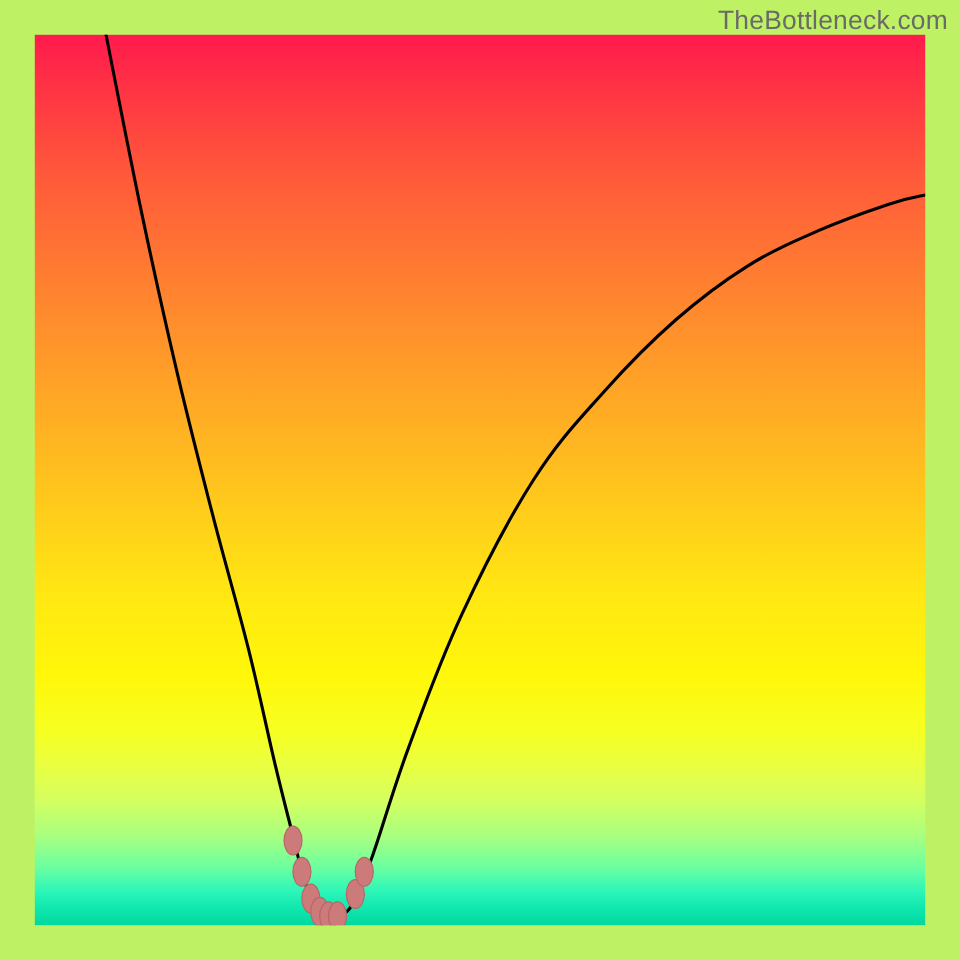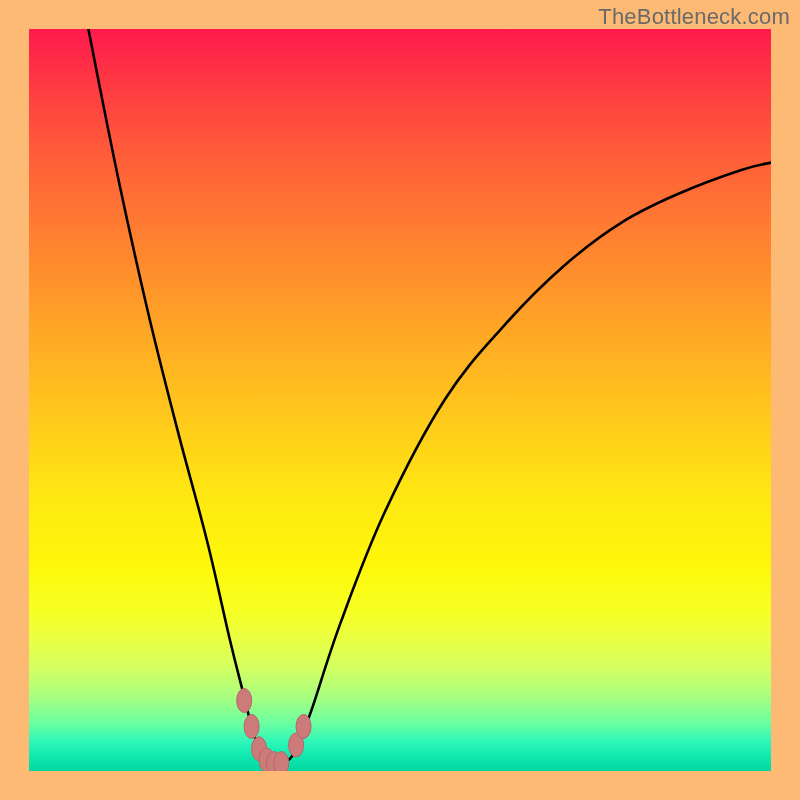--- a/index.html
+++ b/index.html
@@ -10,21 +10,21 @@
     background: #000;
     overflow: hidden;
     font-family: Arial, Helvetica, sans-serif;
   }
   .frame {
     position: absolute;
     left: 0;
     top: 0;
     width: 800px;
     height: 800px;
-    background: #fdba74;
+    background: #bef264;
   }
   .plot-area {
     position: absolute;
     left: 29px;
     top: 29px;
     width: 742px;
     height: 742px;
     background: linear-gradient(to bottom,
       #ff1a4d 0%,
       #ff3344 6%,

